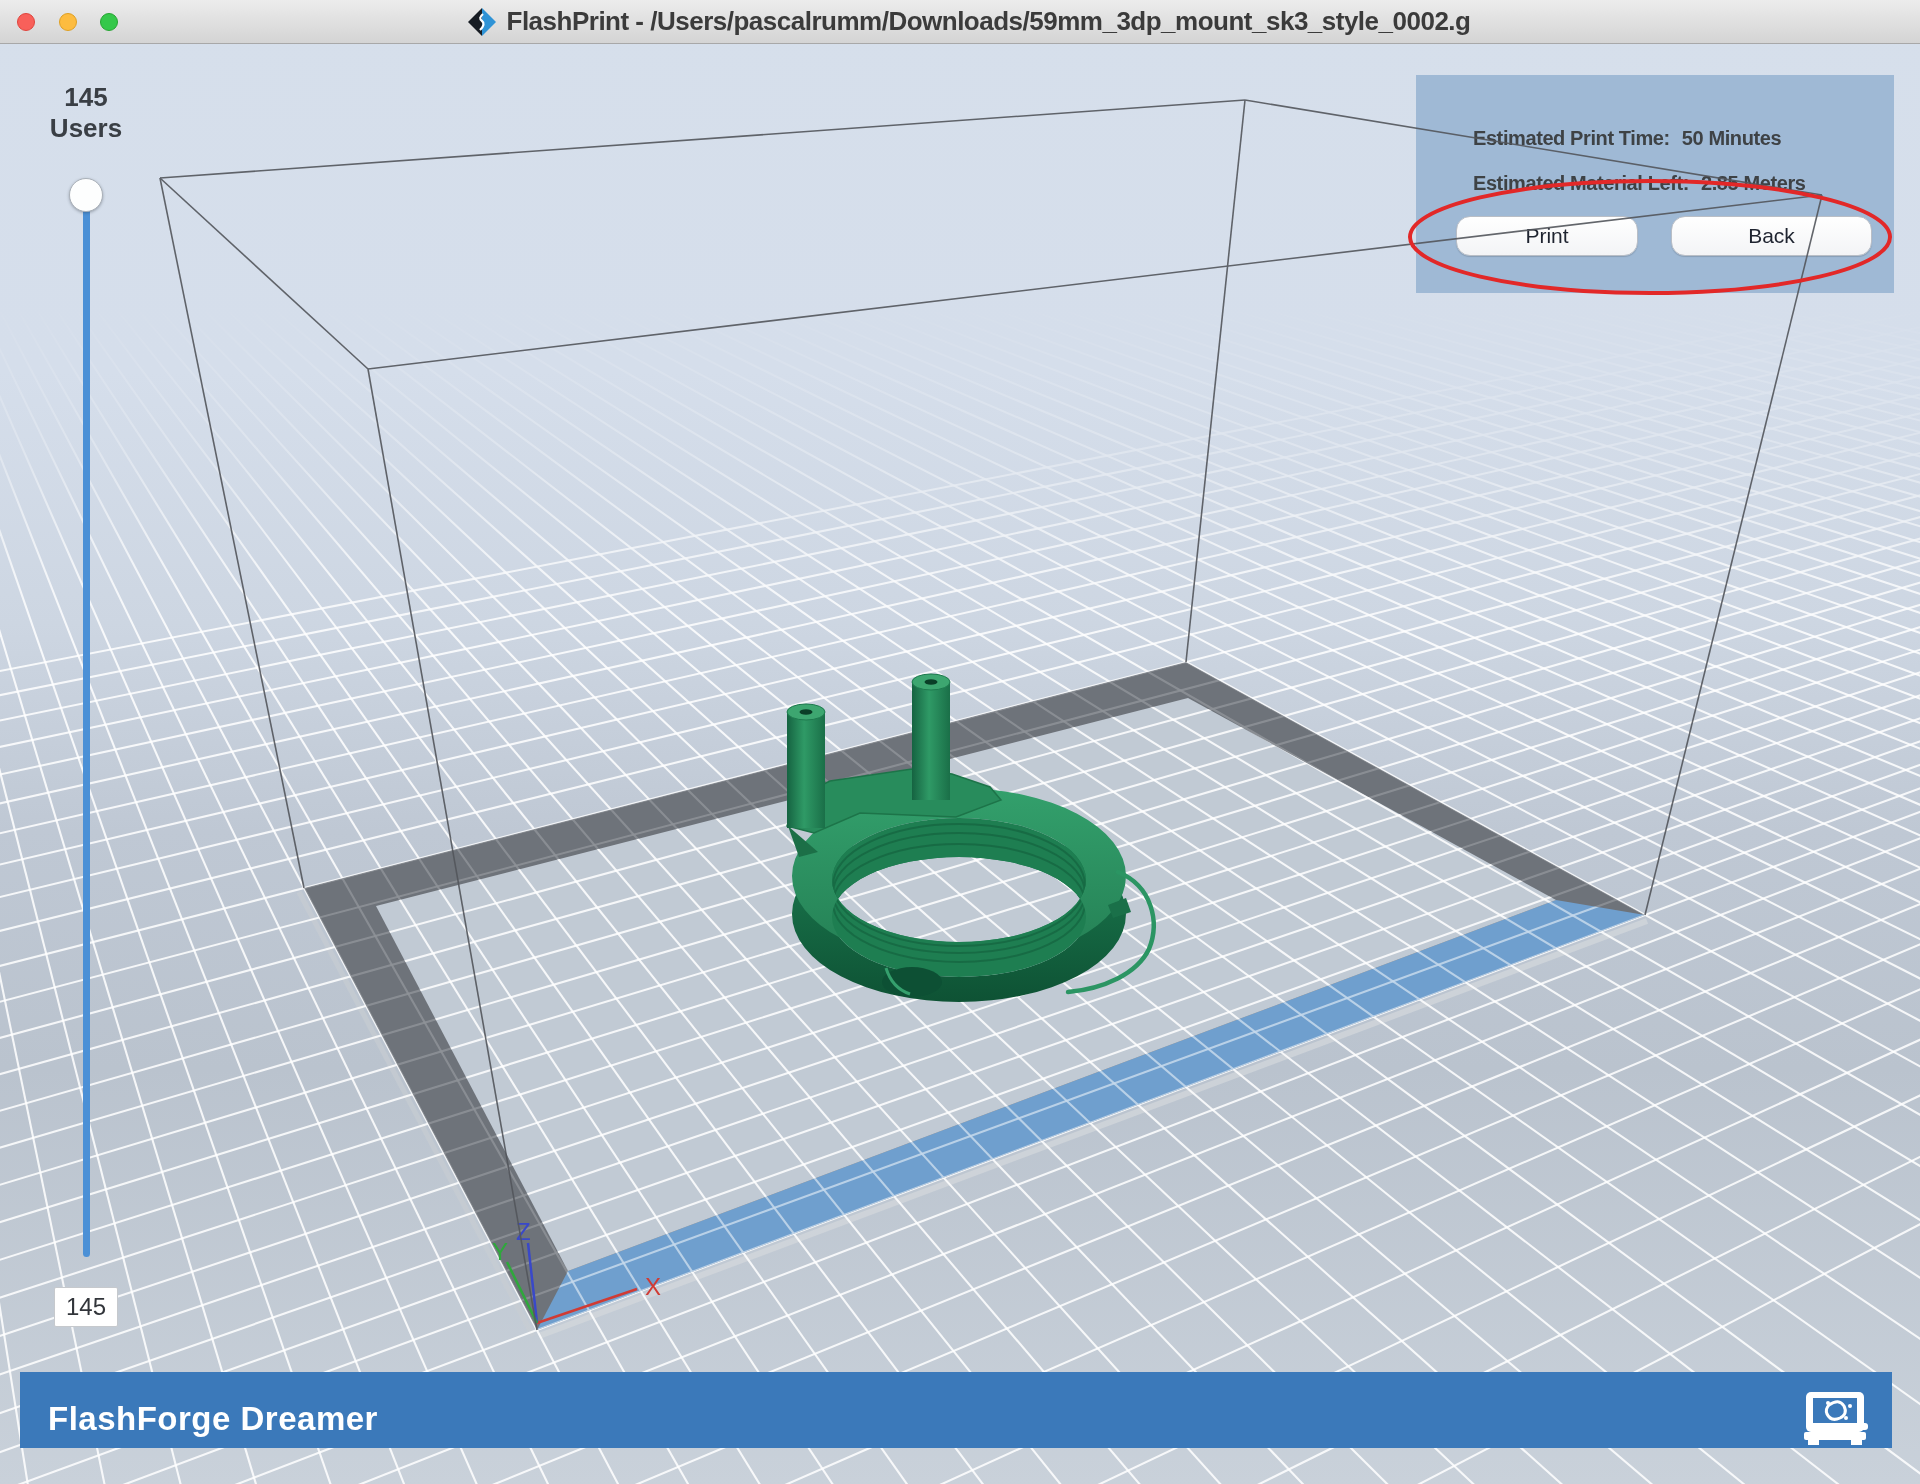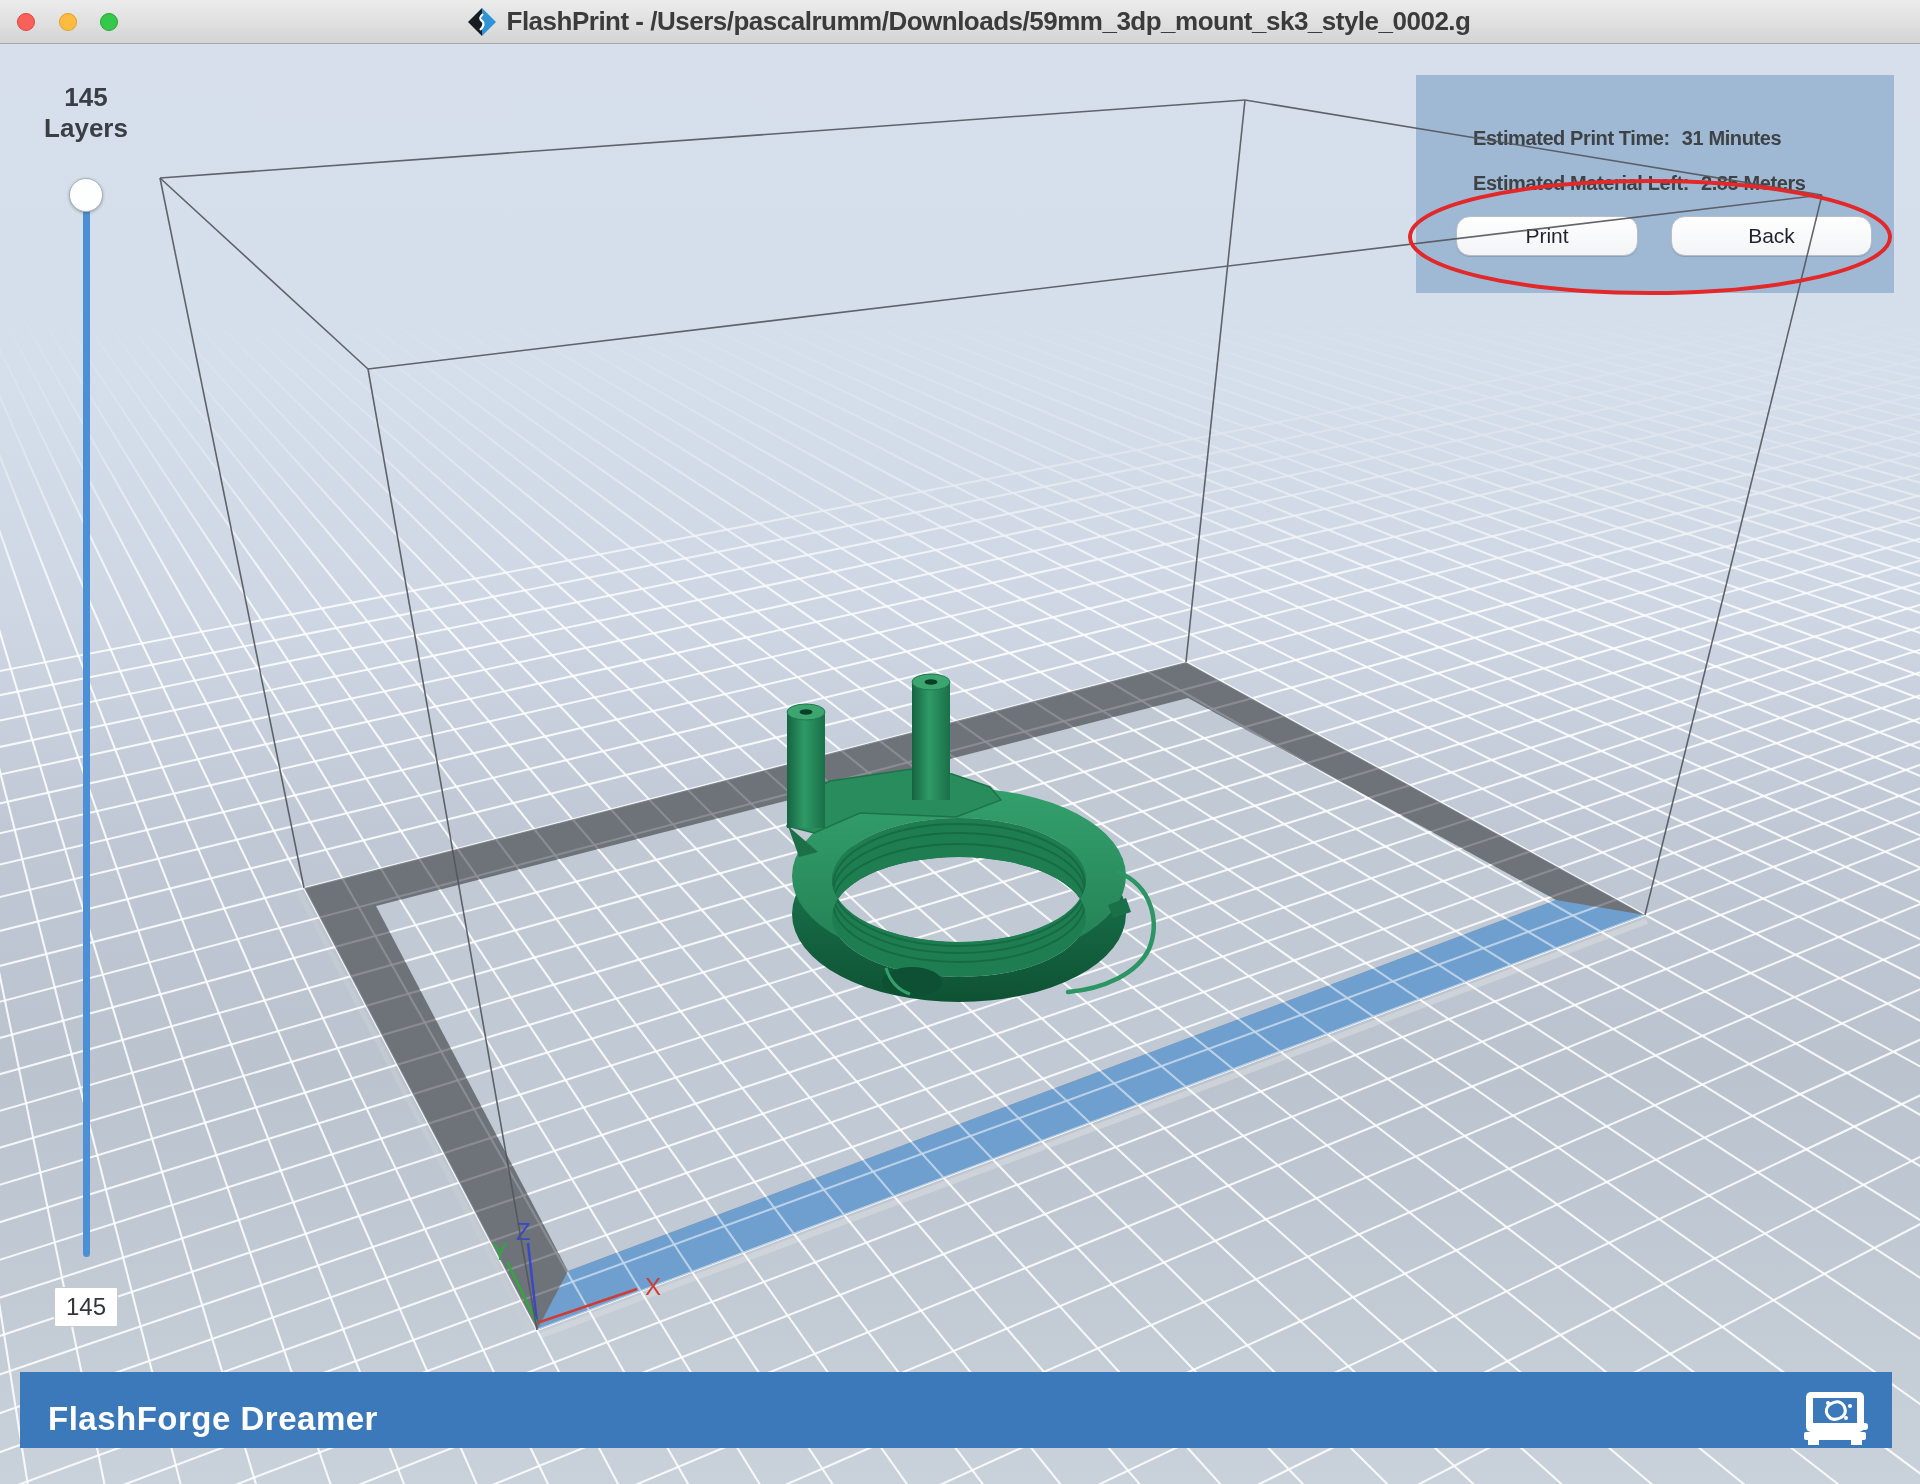--- a/index.html
+++ b/index.html
@@ -286,29 +286,29 @@
         <polygon points="16,1 2,15 16,29" fill="#171c23"></polygon>
         <polygon points="16,1 30,15 16,29" fill="#2f93d6"></polygon>
         <path d="M17,7 q-5,4 -1,7 q4,3 -2,9" stroke="#fff" stroke-width="2.2" fill="none"></path>
       </svg>
       <span>FlashPrint - /Users/pascalrumm/Downloads/59mm_3dp_mount_sk3_style_0002.g</span>
     </div>
   </div>
 
   <div id="layers-label">
     <div>145</div>
-    <div>Layers</div>
+    <div>Users</div>
   </div>
   <div id="layer-track"></div>
   <div id="layer-knob"></div>
   <div id="layer-value">145</div>
 
   <div id="info-panel">
     <div id="info-row-time" class="info-row">
-      <span>Estimated Print Time:</span><span class="info-val">31 Minutes</span>
+      <span>Estimated Print Time:</span><span class="info-val">50 Minutes</span>
     </div>
     <div id="info-row-material" class="info-row">
       <span>Estimated Material Left:</span><span class="info-val">2.85 Meters</span>
     </div>
     <button id="btn-print" class="panel-btn">Print</button>
     <button id="btn-back" class="panel-btn">Back</button>
   </div>
 
   <div id="bottombar">
     <div id="printer-name">FlashForge Dreamer</div>

